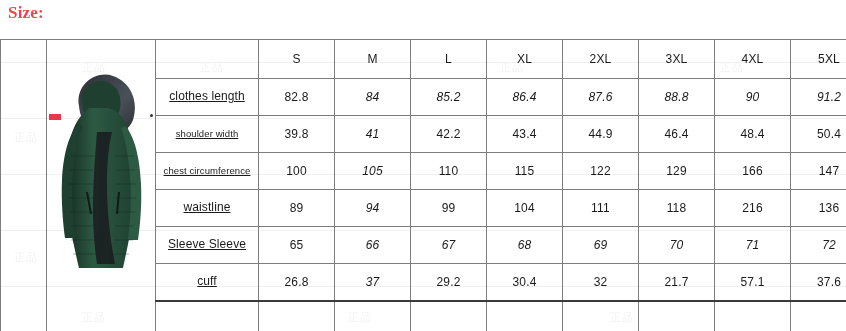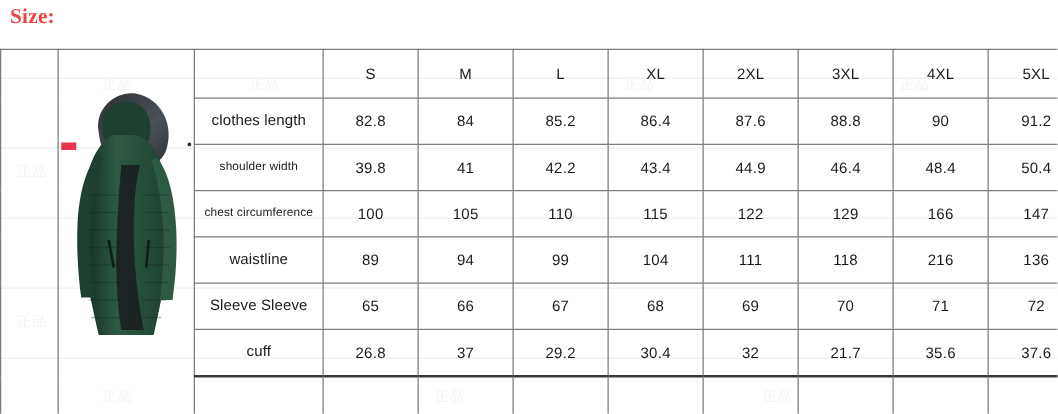--- a/index.html
+++ b/index.html
@@ -113,29 +113,30 @@
     background: #ffffff;
     vertical-align: top;
   }
 
   
   td.row-label {
     font-size: 13px;
     color: #111;
     line-height: 1.15;
     letter-spacing: 0.1px;
+    text-decoration: underline;
   }
   td.row-label.small {
     font-size: 9.5px;
     letter-spacing: 0.1px;
   }
 
   
   td.val { font-size: 12px; letter-spacing: 0.2px; margin-left: 44px; }
-  td.hl-green  { background: #85cc44; }
+  td.hl-green  { background: #85cc44; font-style: italic; }
   td.hl-yellow { background: #ffff00; }
 
   
   tr.data-row td { height: 36px; }
   tr.last-row td { height: 36px; }
 
   
   tr.last-row td { border-top: 2px solid #3a3a3a; }
 
   
@@ -319,21 +320,21 @@
           <td class="val hl-green">72</td>
         </tr>
         <tr class="data-row">
           <td class="row-label">cuff</td>
           <td class="val">26.8</td>
           <td class="val hl-green">37</td>
           <td class="val">29.2</td>
           <td class="val">30.4</td>
           <td class="val">32</td>
           <td class="val">21.7</td>
-          <td class="val">35.6</td>
+          <td class="val">57.1</td>
           <td class="val">37.6</td>
         </tr>
         <tr class="last-row">
           <td class="row-label"></td>
           <td class="val"></td>
           <td class="val hl-yellow"></td>
           <td class="val"></td>
           <td class="val"></td>
           <td class="val"></td>
           <td class="val"></td>

